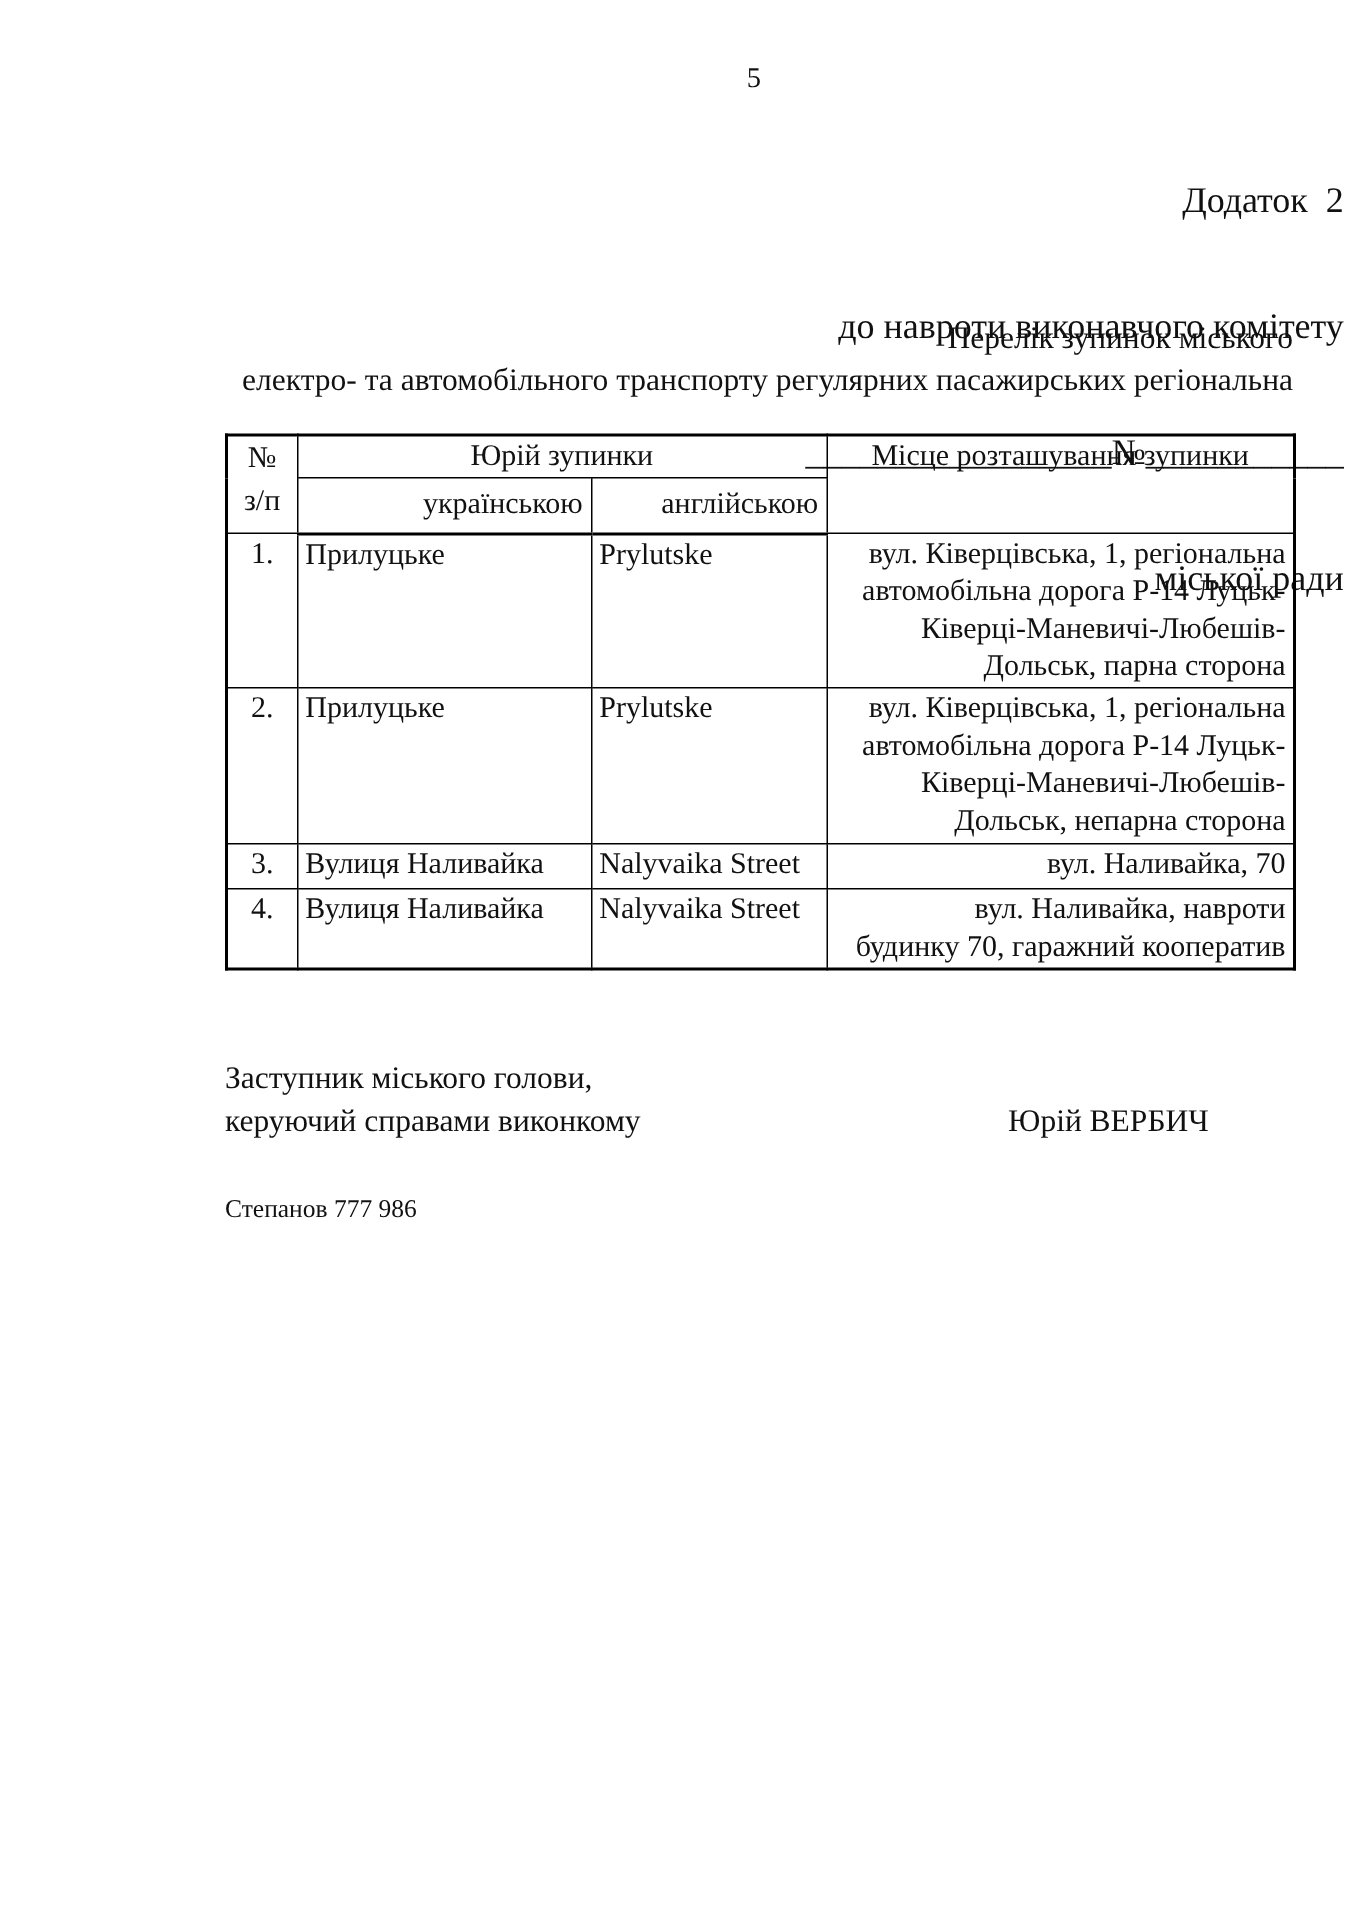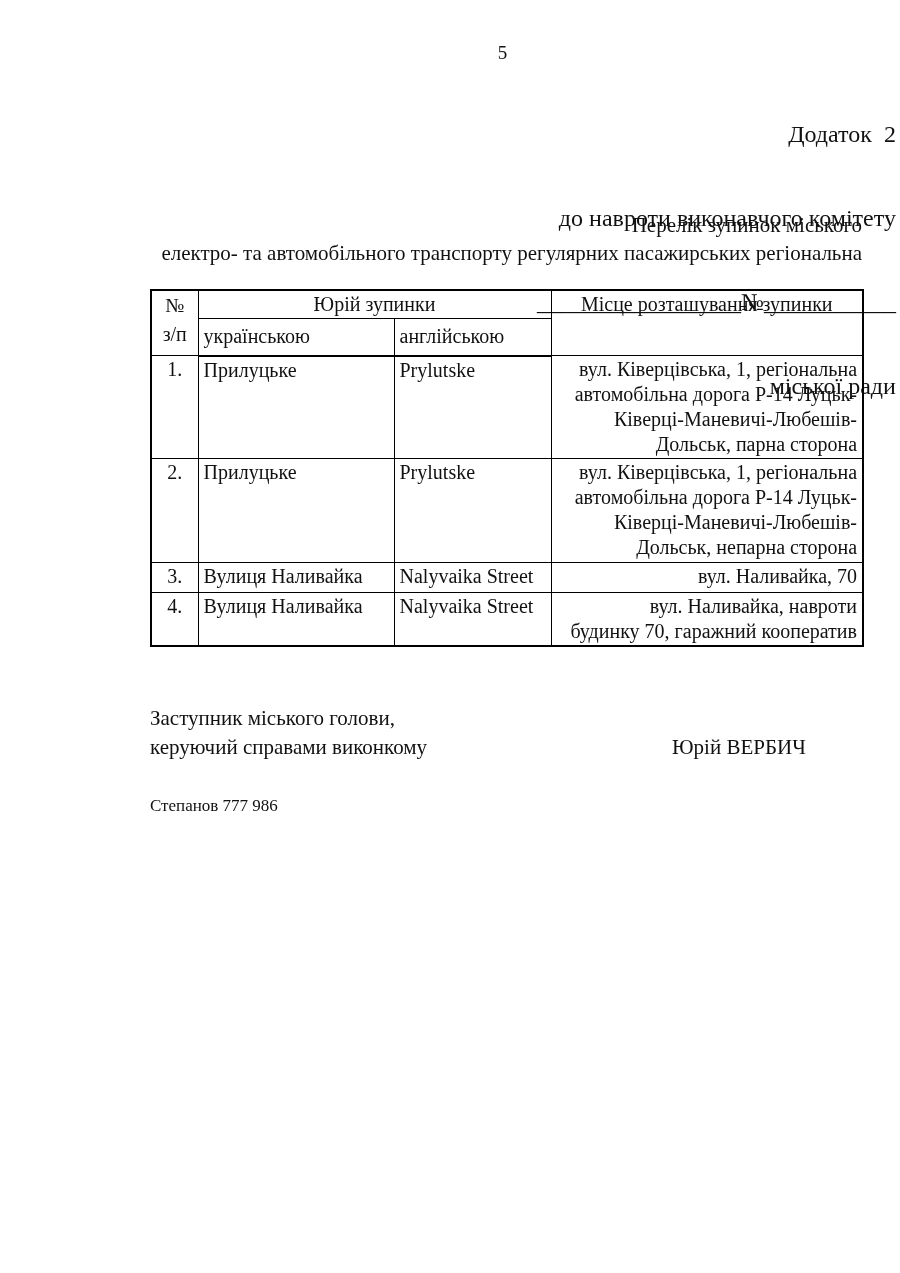--- a/index.html
+++ b/index.html
@@ -73,21 +73,21 @@
   tr.header-row-2 th { border-bottom: 2px solid #000; }
 
   th.num-head {
     text-align: center;
     vertical-align: middle;
     padding: 0;
   }
   th.num-head .num-line-1 { height: 26px; line-height: 26px; }
   th.num-head .num-line-2 { height: 36px; line-height: 32px; }
   th.name-group-head { text-align: center; vertical-align: middle; }
-  th.sub-head        { text-align: left; vertical-align: middle; }
+  th.sub-head        { text-align: right; vertical-align: middle; }
   th.loc-head        { text-align: center; vertical-align: top; padding-top: 2px; }
 
   td.cell-num { text-align: center; vertical-align: top; }
   td.cell-ua,
   td.cell-en  { text-align: left; vertical-align: top; }
   td.cell-loc { text-align: right; vertical-align: top; white-space: pre-line; }
 
   tr.data-row-0 { height: 103px; }
   tr.data-row-1 { height: 104px; }
   tr.data-row-2 { height: 30px;  }

